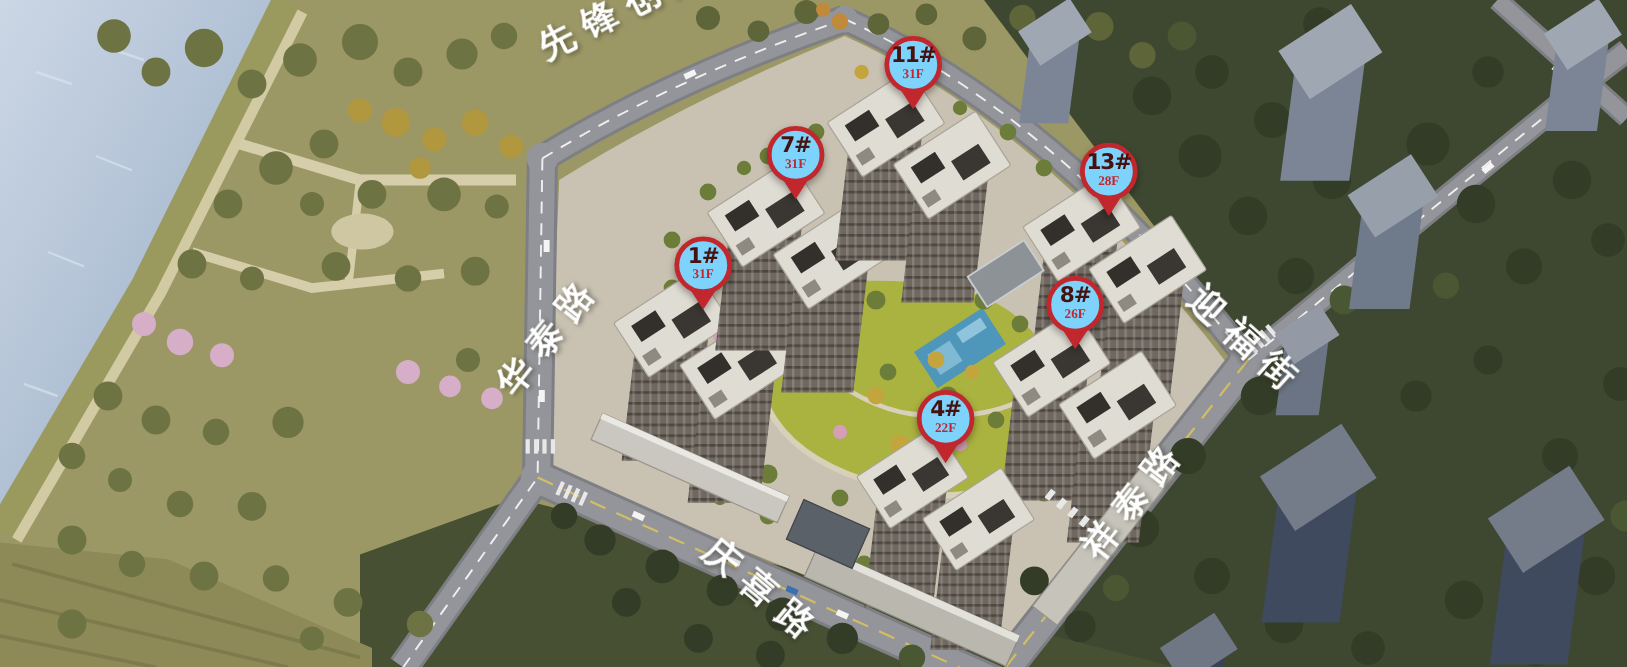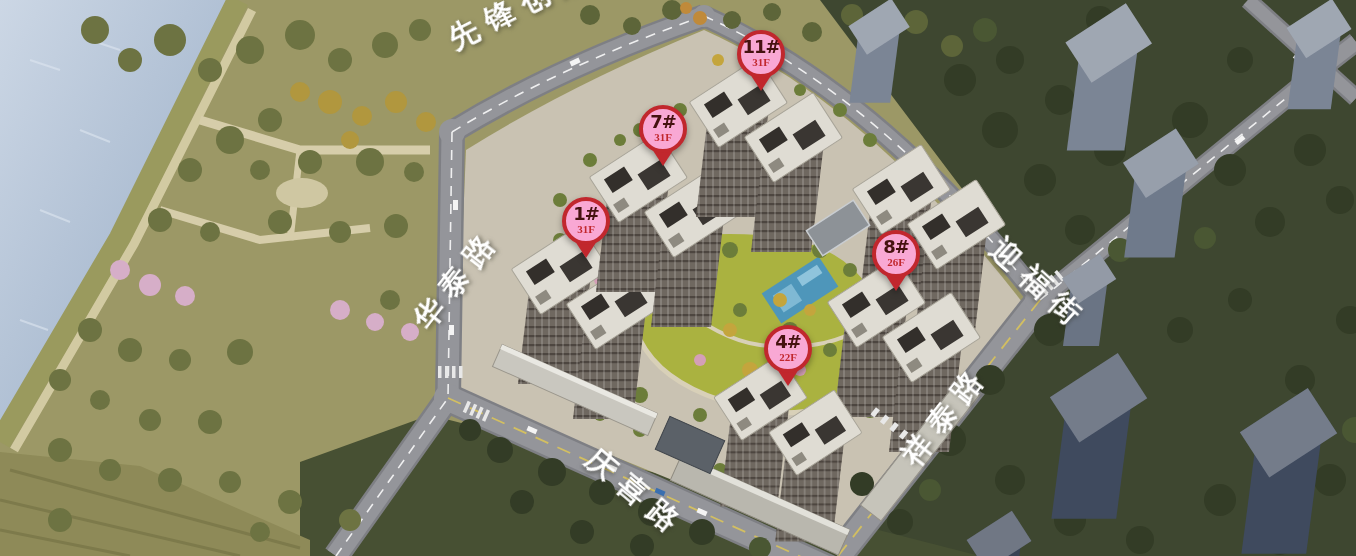--- a/index.html
+++ b/index.html
@@ -4,21 +4,21 @@
 <style>
   html,body{margin:0;padding:0;background:#222;}
   #stage{position:relative;width:1356px;height:556px;overflow:hidden;
          font-family:"DejaVu Sans","Liberation Sans",sans-serif;}
   #scene{position:absolute;left:0;top:0;width:1356px;height:556px;display:block;}
   .road-label{fill:#ffffff;font-size:30px;font-weight:600;letter-spacing:10px;
               font-family:sans-serif;filter:drop-shadow(1px 2px 2px rgba(40,40,30,.55));}
   
   .pin{position:absolute;width:56px;transform:translate(-50%,-100%);text-align:center;
        filter:drop-shadow(0 3px 3px rgba(0,0,0,.35));cursor:pointer;z-index:5;}
-  .pin-circle{width:48px;height:48px;box-sizing:border-box;margin:0 auto;background:#f9a8d4;
+  .pin-circle{width:48px;height:48px;box-sizing:border-box;margin:0 auto;background:#7dd3fc;
        border:4px solid #c1272d;border-radius:50%;display:flex;flex-direction:column;
        align-items:center;justify-content:center;position:relative;z-index:2;}
   .pin-num{font-size:18px;font-weight:bold;color:#45120f;line-height:1;letter-spacing:-1px;}
   .pin-floor{font-size:11px;font-weight:bold;color:#c1272d;line-height:1.2;font-family:Liberation Serif, serif;}
   .pin-tail{width:0;height:0;margin:-4px auto 0;border-left:11px solid transparent;
        border-right:11px solid transparent;border-top:17px solid #c1272d;position:relative;z-index:1;}
 </style>
 </head>
 <body>
 
@@ -482,14 +482,21 @@
 </div>
 
 <div class="pin" style="left:761px;top:91px;">
   <div class="pin-circle">
     <div class="pin-num">11#</div>
     <div class="pin-floor">31F</div>
   </div>
   <div class="pin-tail"></div>
 </div>
 
+<div class="pin" style="left:924px;top:180px;">
+  <div class="pin-circle">
+    <div class="pin-num">13#</div>
+    <div class="pin-floor">28F</div>
+  </div>
+  <div class="pin-tail"></div>
+</div>
 
 </div>
 
 </body></html>

